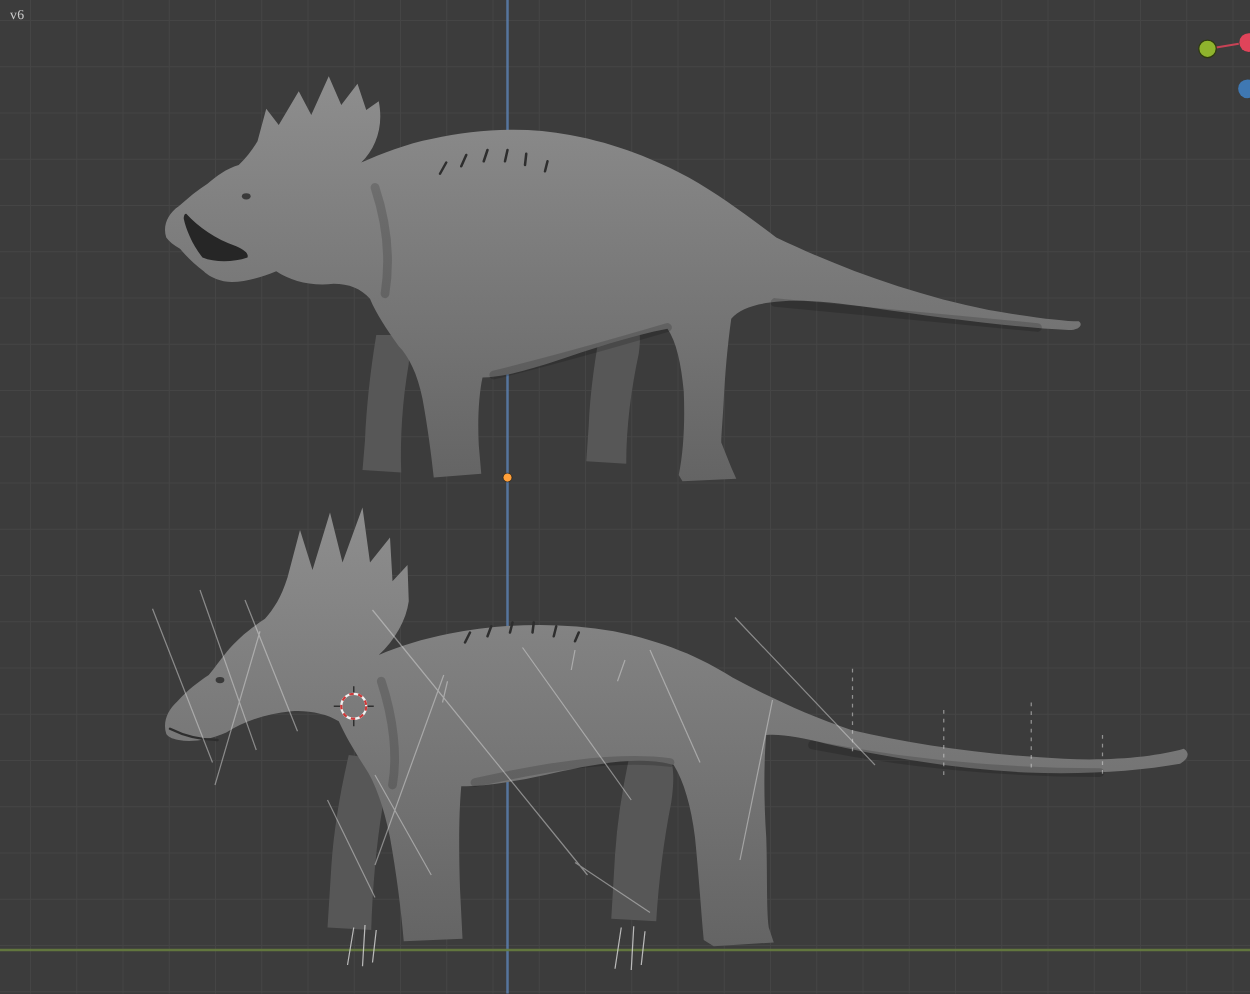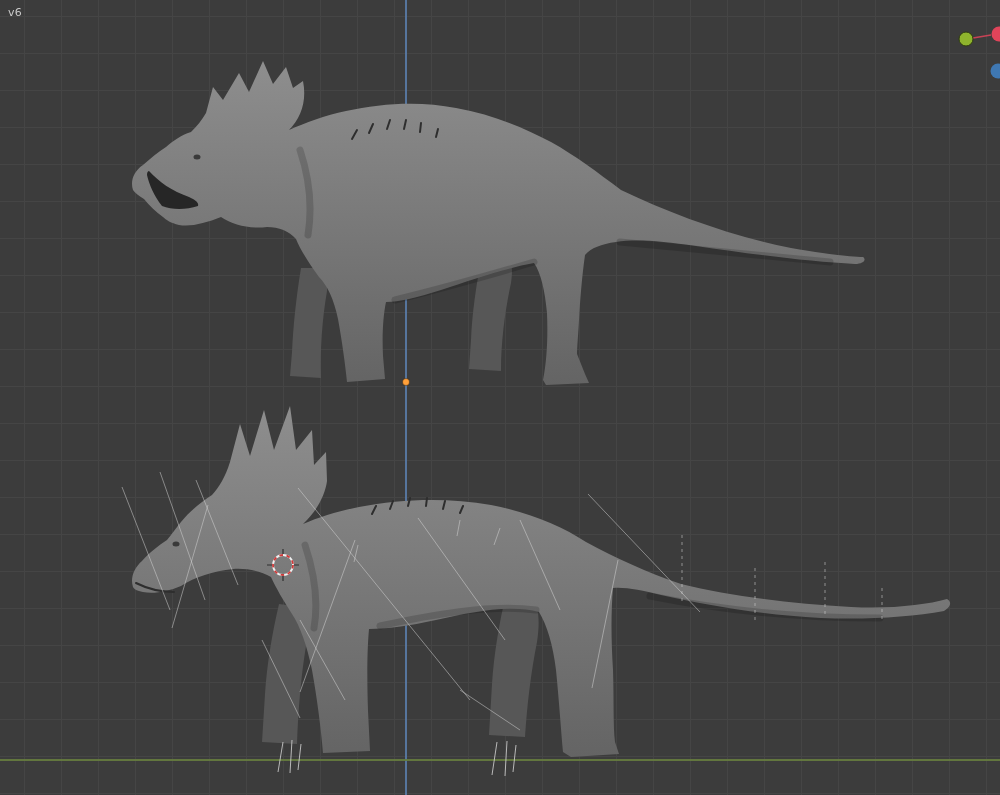--- a/index.html
+++ b/index.html
@@ -15,20 +15,21 @@
     position: relative;
     width: 1000px;
     height: 795px;
     background-color: var(--background, #3c3c3c);
     background-image:
       linear-gradient(to right, var(--grid, #454545) 1px, transparent 1px),
       linear-gradient(to bottom, var(--grid, #454545) 1px, transparent 1px);
     background-size: var(--grid-size, 37px) var(--grid-size, 37px);
     background-position: var(--grid-ox, 24px) var(--grid-oy, 16px);
     cursor: default;
+    font-family: Liberation Serif, serif;
   }
   .axis-z {
     position: absolute;
     left: 405px; top: 0;
     width: 2px; height: 100%;
     background: var(--z-axis, #5a7fae);
     opacity: 0.85;
   }
   .axis-ground {
     position: absolute;

